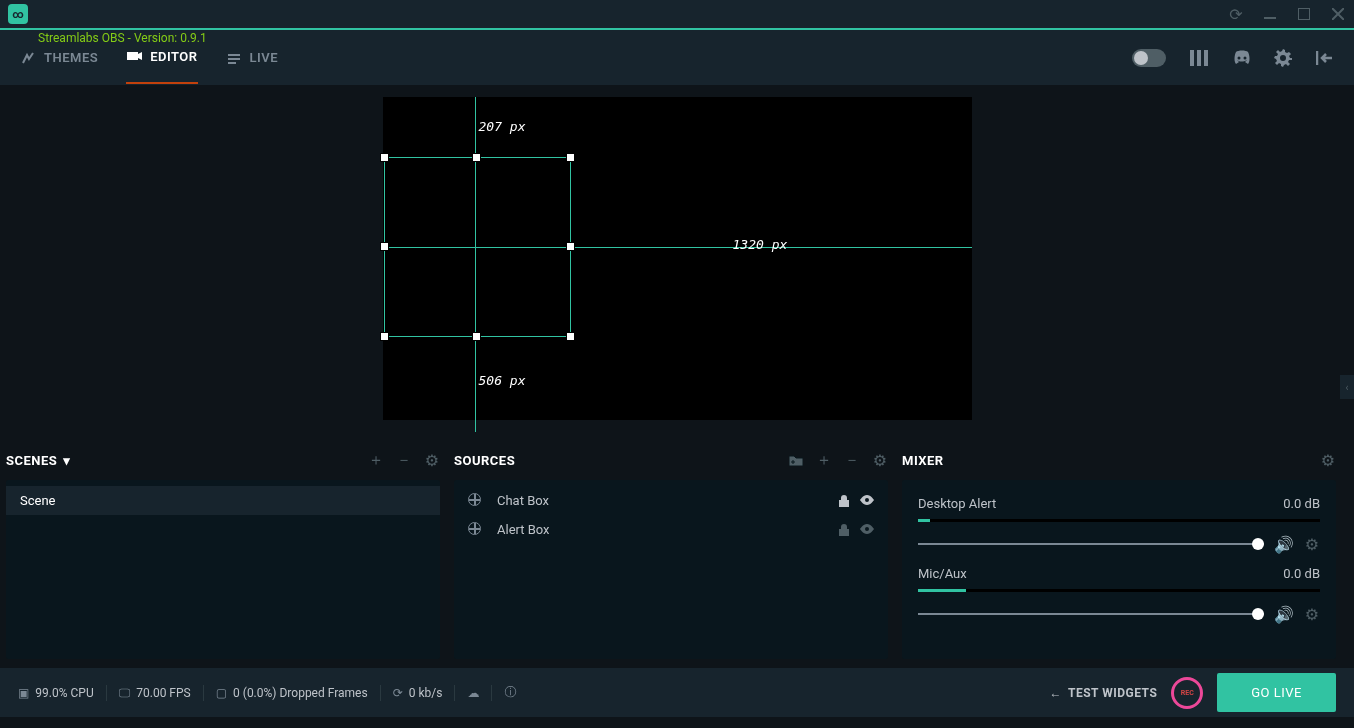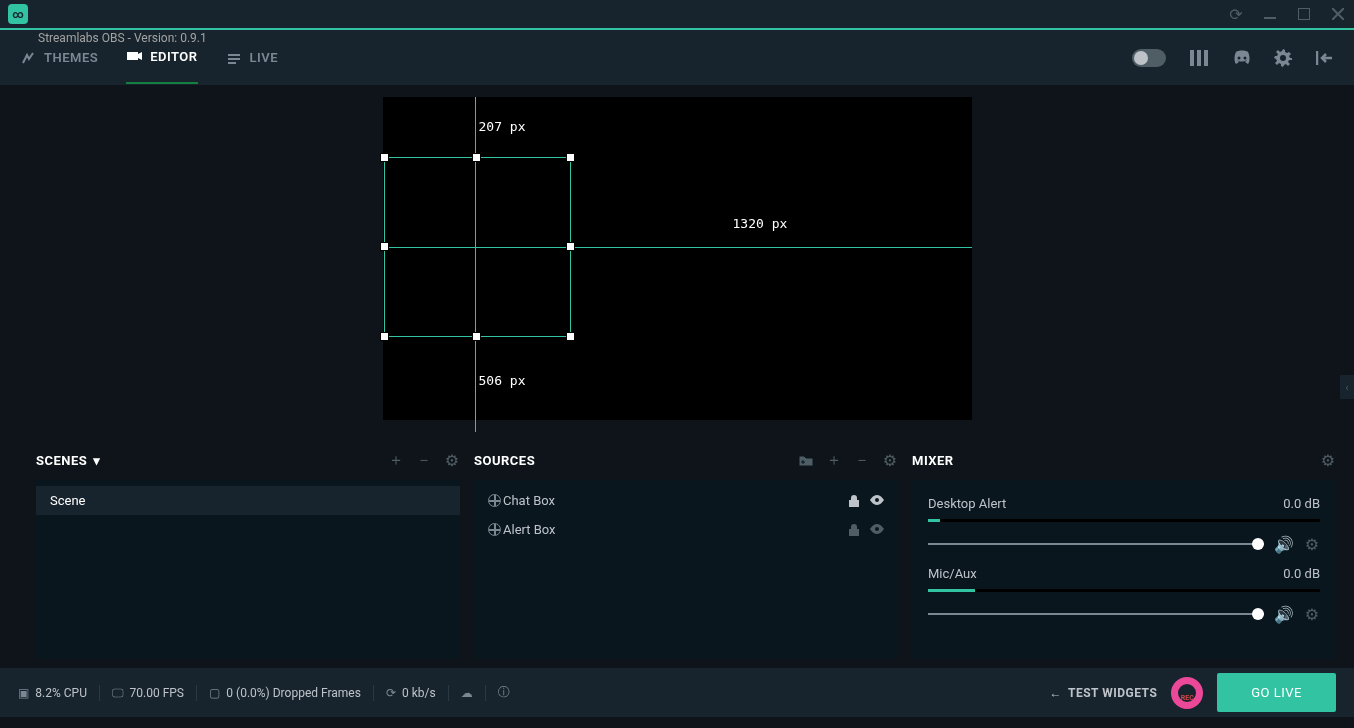--- a/index.html
+++ b/index.html
@@ -1,58 +1,58 @@
 <!DOCTYPE html>
 <html><head>
 <meta charset="utf-8">
 <style>
 * { margin: 0; padding: 0; box-sizing: border-box; font-family: -apple-system, BlinkMacSystemFont, "Segoe UI", Roboto, sans-serif; }
 body { width: 1354px; height: 728px; background: #0e1419; color: #bec3c9; overflow: hidden; }
 
 .titlebar { height: 30px; background: #17242d; display: flex; align-items: center; padding: 0 8px; justify-content: space-between; border-bottom: 2px solid #31c3a2; }
 .titlebar-left { display: flex; align-items: center; gap: 10px; }
 .logo { width: 20px; height: 20px; background: #31c3a2; border-radius: 4px; display: flex; align-items: center; justify-content: center; font-size: 11px; color: #17242d; font-weight: bold; }
-.titlebar-title { font-size: 12px; color: #a3a3a3; margin-top: 48px; }
+.titlebar-title { font-size: 12px; color: #84cc16; margin-top: 48px; }
 .titlebar-right { display: flex; gap: 18px; align-items: center; }
 .win-btn { width: 16px; height: 16px; color: #4f5e65; cursor: pointer; display: flex; align-items: center; justify-content: center; }
 
 .navbar { height: 55px; background: #17242d; display: flex; align-items: center; justify-content: space-between; padding: 0 20px; }
 .nav-left { display: flex; gap: 28px; align-items: center; }
 .nav-item { display: flex; align-items: center; gap: 8px; color: #7b8894; font-size: 13px; font-weight: 600; cursor: pointer; letter-spacing: 0.5px; padding: 17px 0; }
-.nav-item.active { color: #fff; border-bottom: 2px solid #15803d; }
+.nav-item.active { color: #fff; border-bottom: 2px solid #c2410c; }
 .nav-right { display: flex; gap: 24px; align-items: center; }
 .nav-icon { width: 18px; height: 18px; color: #7b8894; cursor: pointer; display:flex; align-items:center; justify-content:center; }
 .toggle { width: 34px; height: 18px; background: #4f5e65; border-radius: 9px; position: relative; cursor: pointer; }
 .toggle::before { content: ""; position: absolute; width: 14px; height: 14px; background: #bec3c9; border-radius: 50%; top: 2px; left: 2px; }
 
-.preview-area { height: 347px; background: #0e1419; display: flex; flex-direction:column; align-items: center; justify-content: flex-start; position: relative; padding-top:12px; }
+.preview-area { height: 347px; background: #0e1419; display: flex; flex-direction:column; align-items: center; justify-content: flex-start; position: relative; padding-top:12px;font-style:italic; }
 .canvas { width: 589px; height: 323px; background: #000; position: relative; }
 .guide-v { position: absolute; width: 1px; background: #31c3a2; top: 0; bottom: -12px; left: 92px; }
 .guide-h { position: absolute; height: 1px; background: #31c3a2; left: 0; right: 0; top: 150px; }
 .sel-box { position: absolute; border: 1px solid #31c3a2; left: 1px; top: 60px; width: 187px; height: 180px; }
 .handle { position: absolute; width: 9px; height: 9px; background: #fff; border: 1px solid #000; }
 .h-tl { top: -5px; left: -5px; } .h-tm { top: -5px; left: calc(50% - 5px); } .h-tr { top: -5px; right: -5px; }
 .h-ml { top: calc(50% - 5px); left: -5px; } .h-mr { top: calc(50% - 5px); right: -5px; }
 .h-bl { bottom: -5px; left: -5px; } .h-bm { bottom: -5px; left: calc(50% - 5px); } .h-br { bottom: -5px; right: -5px; }
 .dim-label { position: absolute; color: #fff; font-family: monospace; font-size: 13px; }
-.dim-top { top: 22px; left: 96px; } .dim-bottom { top: 276px; left: 96px; } .dim-right { top: 119px; left: 350px; }
+.dim-top { top: 22px; left: 96px; } .dim-bottom { top: 276px; left: 96px; } .dim-right { top: 140px; left: 350px; }
 
 .sidebar-tab { position: absolute; right: 0; top: 375px; width: 14px; height: 24px; background: #17242d; display:flex; align-items:center; justify-content:center; color:#4f5e65; font-size:10px; }
 
-.panels { height: 235px; display: flex; gap: 14px; padding: 14px 18px 8px 36px; background: #0e1419; }
+.panels { height: 235px; display: flex; gap: 14px; padding: 14px 18px 8px 6px; background: #0e1419; }
 .panel { flex: 1; display: flex; flex-direction: column; }
 .panel-header { display: flex; align-items: center; justify-content: space-between; height: 28px; margin-bottom: 6px; }
 .panel-title { font-size: 13px; font-weight: 700; color: #fff; letter-spacing: 0.5px; display:flex; align-items:center; gap:6px;}
 .panel-actions { display: flex; gap: 12px; color: #4f5e65; }
 .panel-action { cursor: pointer; width:16px; height:16px; display:flex;align-items:center;justify-content:center; font-size:16px; }
 .panel-body { flex: 1; background: #09161d; border-radius: 2px; padding: 6px 0; overflow-y:auto; }
 
 .list-item { display: flex; align-items: center; padding: 7px 14px; font-size: 13px; color: #bec3c9; cursor: pointer; gap:10px; justify-content:space-between; }
 .list-item.selected { background: #17242d; color:#fff; }
-.list-item-left { display:flex; align-items:center; gap:2px; }
+.list-item-left { display:flex; gap:16px; }
 .list-item-right { display:flex; gap:10px; color:#4f5e65;}
 .list-item-right .vis-active { color:#bec3c9; }
 .globe-icon { width:13px; height:13px; border:1.5px solid #7b8894; border-radius:50%; position:relative; }
 .globe-icon::before { content:""; position:absolute; width:1.5px; background:#7b8894; top:0;bottom:0;left:5px; }
 .globe-icon::after { content:""; position:absolute; height:1.5px; background:#7b8894; left:0;right:0;top:5px; }
 
 .mixer-channel { padding: 10px 16px 4px 16px; }
 .mixer-row1 { display: flex; justify-content: space-between; font-size: 13px; color: #bec3c9; margin-bottom: 8px; }
 .vu-meter { height: 3px; background: #000; margin-bottom: 14px; position:relative; }
 .vu-fill { height:100%; background:#31c3a2; width:8%; }
@@ -61,21 +61,21 @@
 .slider-thumb { position: absolute; width: 12px; height: 12px; background: #fff; border-radius: 50%; top: -5px; right: 0; }
 .mixer-icon { color: #4f5e65; cursor:pointer; width:16px;height:16px; display:flex;align-items:center;justify-content:center; }
 
 .footer { height: 50px; background: #17242d; display: flex; align-items: center; justify-content: space-between; padding: 0 18px; border-top: 1px solid #0e1419; }
 .footer-left { display: flex; align-items: center; gap: 12px; font-size: 12px; color: #bec3c9; }
 .stat { display: flex; align-items: center; gap: 6px; }
 .stat-icon { color:#7b8894; }
 .divider { width: 1px; height: 16px; background: #2a3940; }
 .footer-right { display: flex; align-items: center; gap: 14px; }
 .test-widgets { display:flex; align-items:center; gap:6px; font-size: 12px; font-weight: 700; color: #bec3c9; cursor: pointer; letter-spacing:0.5px; }
-.rec-btn { width: 32px; height: 32px; border: 7px solid #ec4899; border-radius: 50%; display: flex; align-items: flex-end; justify-content: center; font-size: 7px; color: #d24545; cursor: pointer; font-weight:bold; }
+.rec-btn { width: 32px; height: 32px; border: 3px solid #ec4899; border-radius: 50%; display: flex; align-items: center; justify-content: center; font-size: 7px; color: #d24545; cursor: pointer; font-weight:bold; }
 .go-live { background: #31c3a2; color: #fff; font-weight: 400; font-size: 13px; padding: 12px 34px; border: none; cursor: pointer; letter-spacing:0.5px; border-radius:2px; }
 svg { display:block; }
 </style>
 </head>
 <body>
 
 <div class="titlebar">
   <div class="titlebar-left">
     <div class="logo">∞</div>
     <div class="titlebar-title">Streamlabs OBS - Version: 0.9.1</div>
@@ -297,21 +297,21 @@
         </div>
       </div>
     </div>
   </div>
 </div>
 
 <div class="footer">
   <div class="footer-left">
     <div class="stat">
         <span class="stat-icon">▣</span>
-        <span>8.2% CPU</span>
+        <span>99.0% CPU</span>
       </div>
     <div class="divider"></div>
     <div class="stat">
         <span class="stat-icon">🖵</span>
         <span>70.00 FPS</span>
       </div>
     <div class="divider"></div>
     <div class="stat">
         <span class="stat-icon">▢</span>
         <span>0 (0.0%) Dropped Frames</span>

